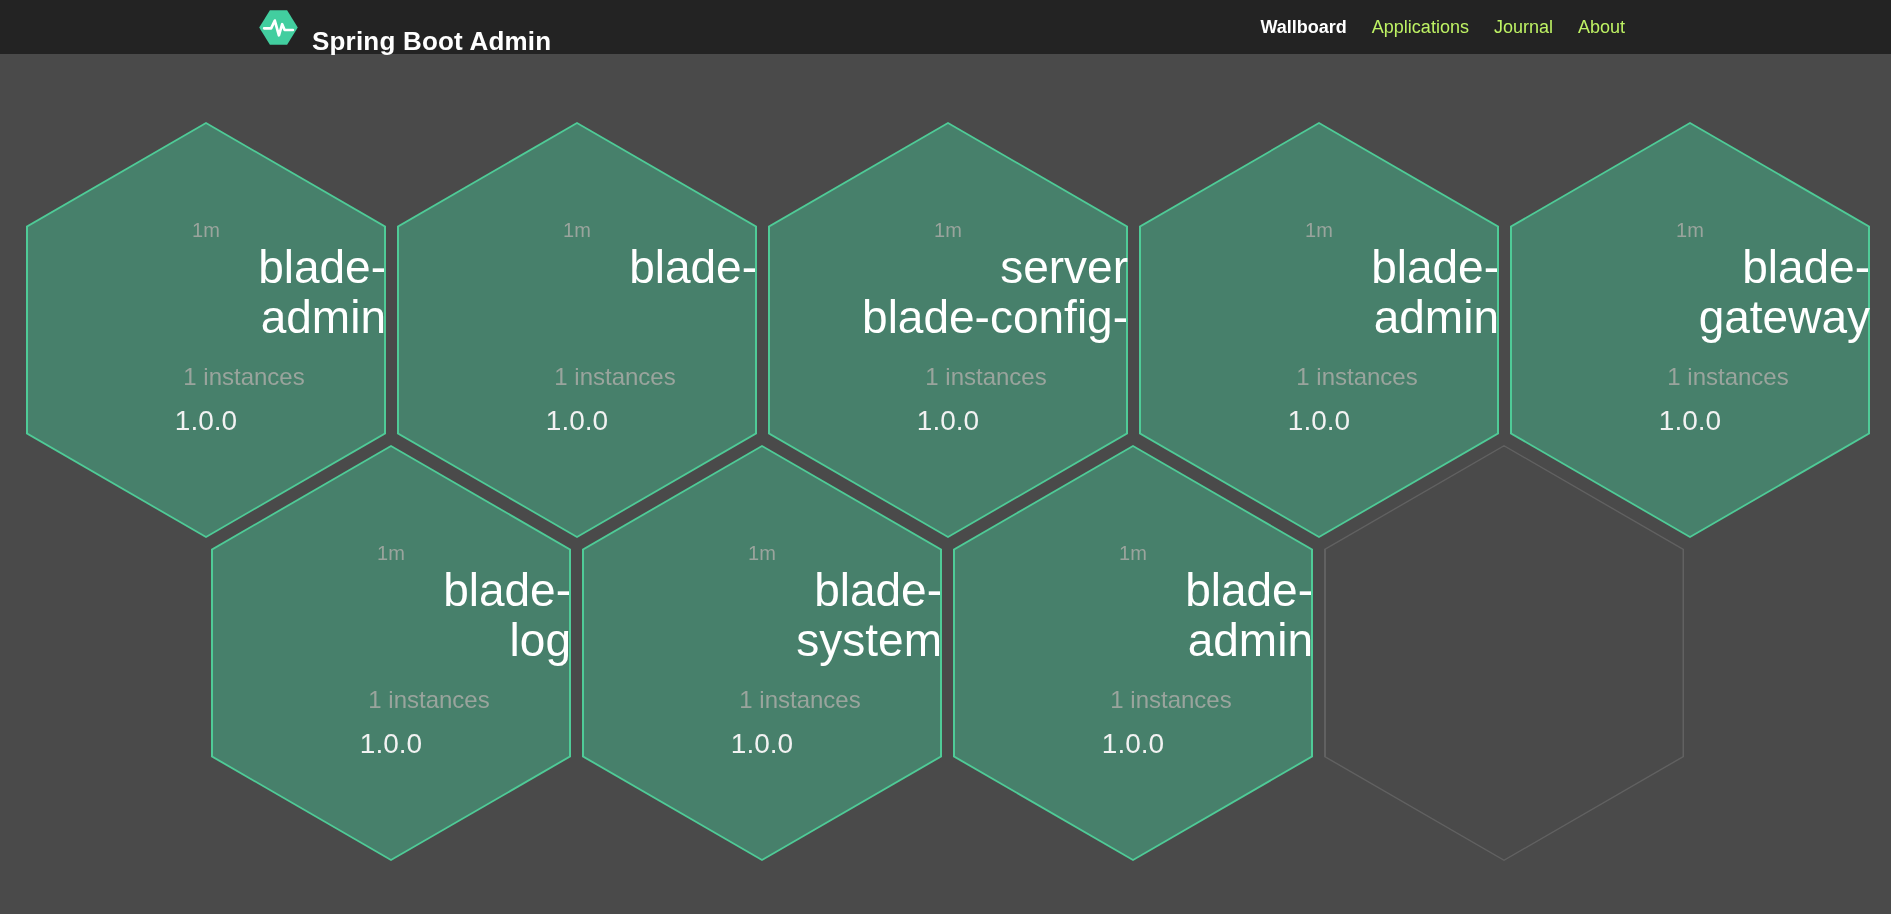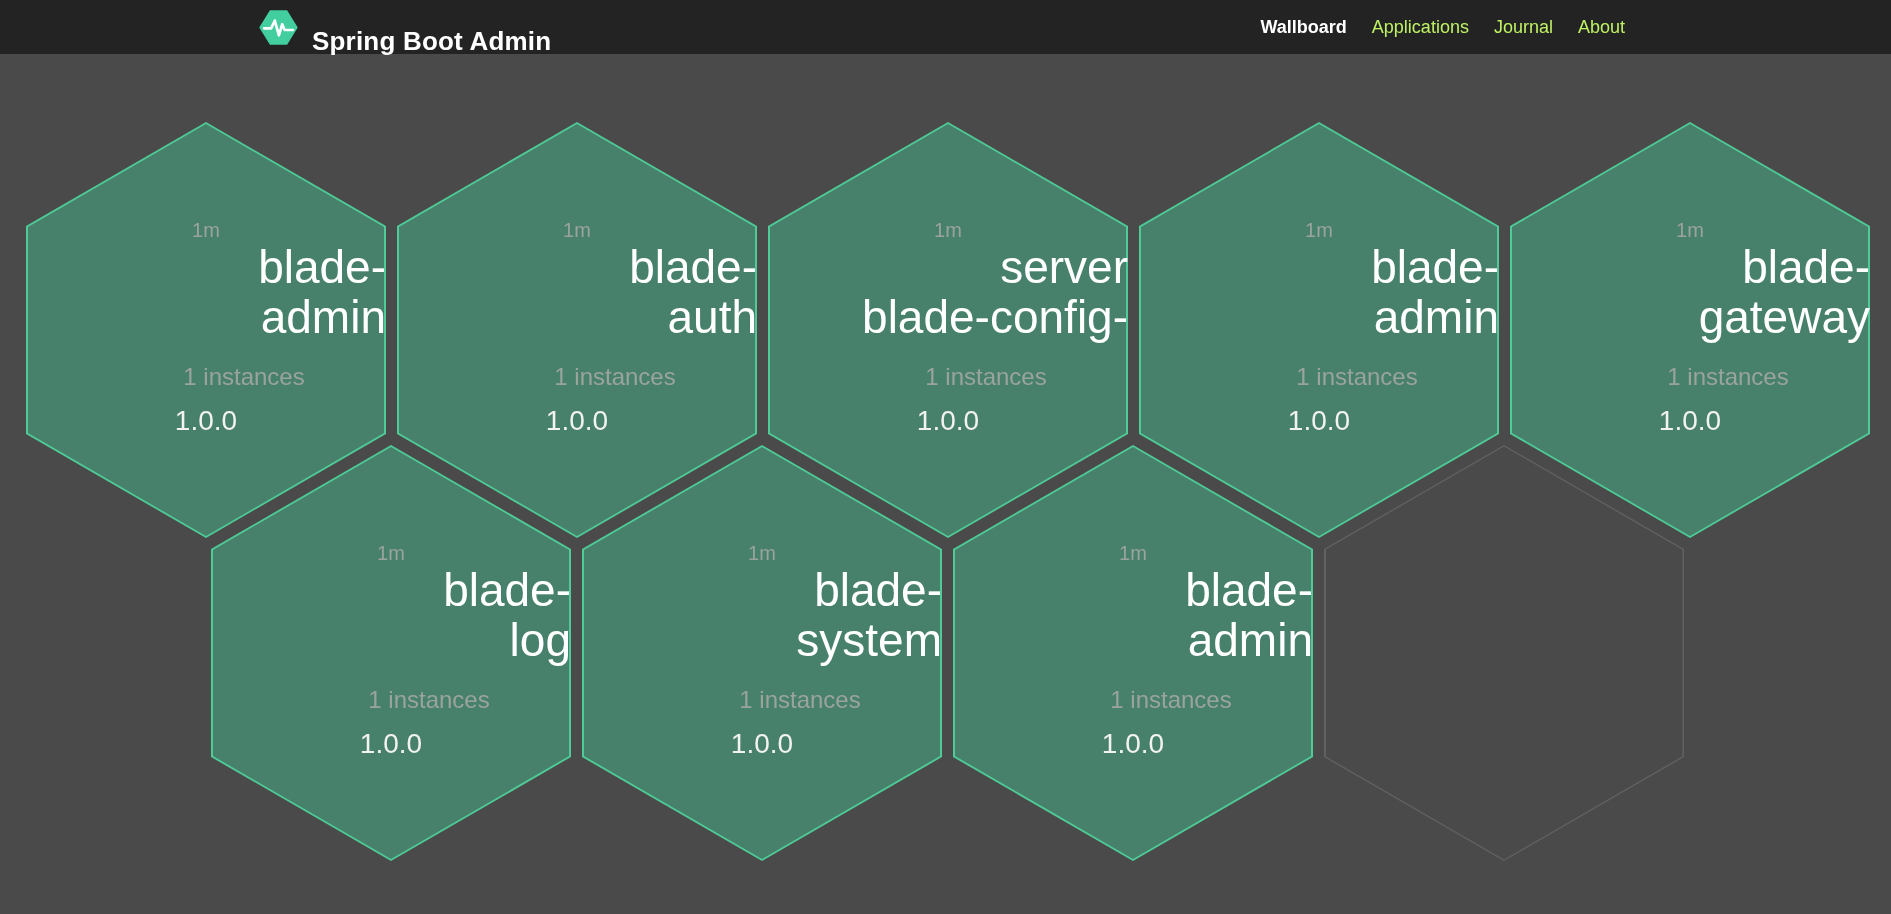--- a/index.html
+++ b/index.html
@@ -166,21 +166,20 @@
       <div class="hex-instances">1 instances</div>
       <div class="hex-version">1.0.0</div>
     </div>
   </div>
     <div class="hex" style="left: 397px; top: 68px;">
     <div class="hex-inner"></div>
     <div class="hex-content">
       <div class="hex-uptime">1m</div>
       <div class="hex-name">
           <div>blade-</div>
-          <div>auth</div>
         </div>
       <div class="hex-instances">1 instances</div>
       <div class="hex-version">1.0.0</div>
     </div>
   </div>
     <div class="hex" style="left: 768px; top: 68px;">
     <div class="hex-inner"></div>
     <div class="hex-content">
       <div class="hex-uptime">1m</div>
       <div class="hex-name">

